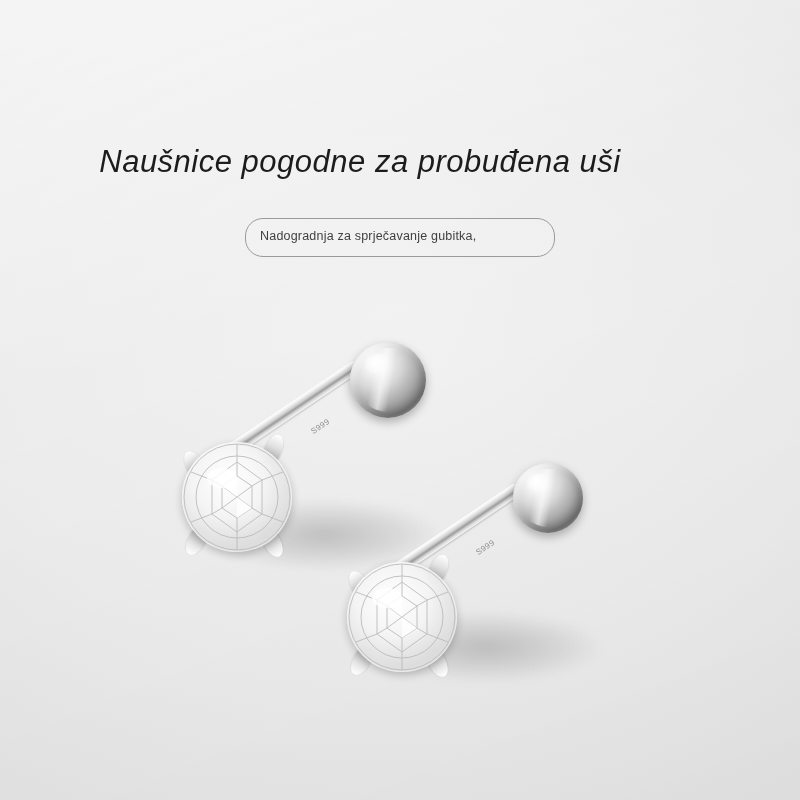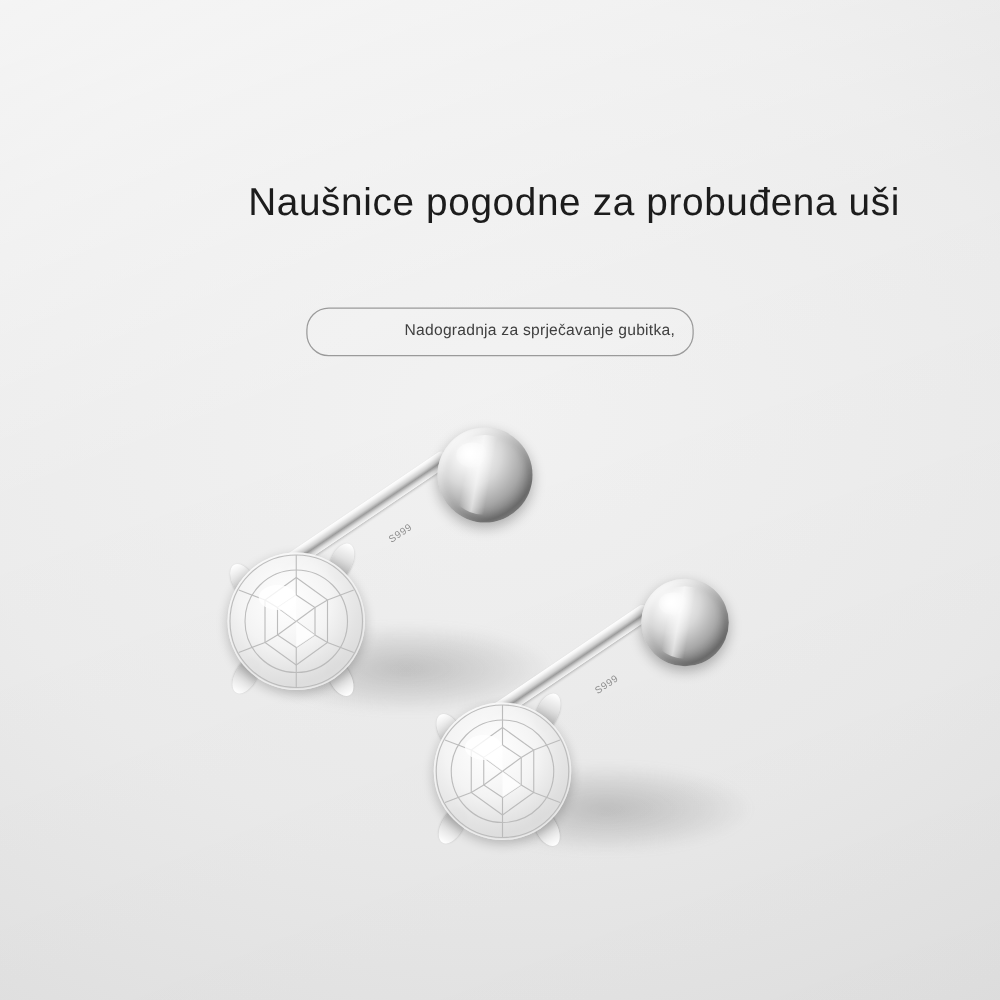--- a/index.html
+++ b/index.html
@@ -34,43 +34,43 @@
     inset: 0;
     background: linear-gradient(160deg, rgba(255,255,255,0.55) 0%, rgba(255,255,255,0.0) 38%, rgba(0,0,0,0.03) 100%);
   }
 
   
   .headline {
     position: absolute;
     top: 142px;
     left: 0;
     width: 720px;
-    text-align: right;
+    text-align: center;
     font-size: 31px;
     line-height: 40px;
     letter-spacing: 0.5px;
     color: #1c1c1c;
     font-weight: 400;
     white-space: nowrap;
+    font-style: italic;
   }
 
   
   .subtitle-box {
     position: absolute;
     top: 218px;
     left: 50%;
     transform: translateX(-50%);
     width: 310px;
     padding: 9px 14px 11px 14px;
     border: 1px solid #9a9a9a;
     border-radius: 18px;
     box-sizing: border-box;
-    text-align: right;
+    text-align: left;
     background: rgba(255,255,255,0.07);
-    margin-top: 28px;
   }
   .subtitle-line {
     font-size: 12.5px;
     line-height: 17px;
     color: #3f3f3f;
     letter-spacing: 0.2px;
     white-space: nowrap;
   }
 
   

